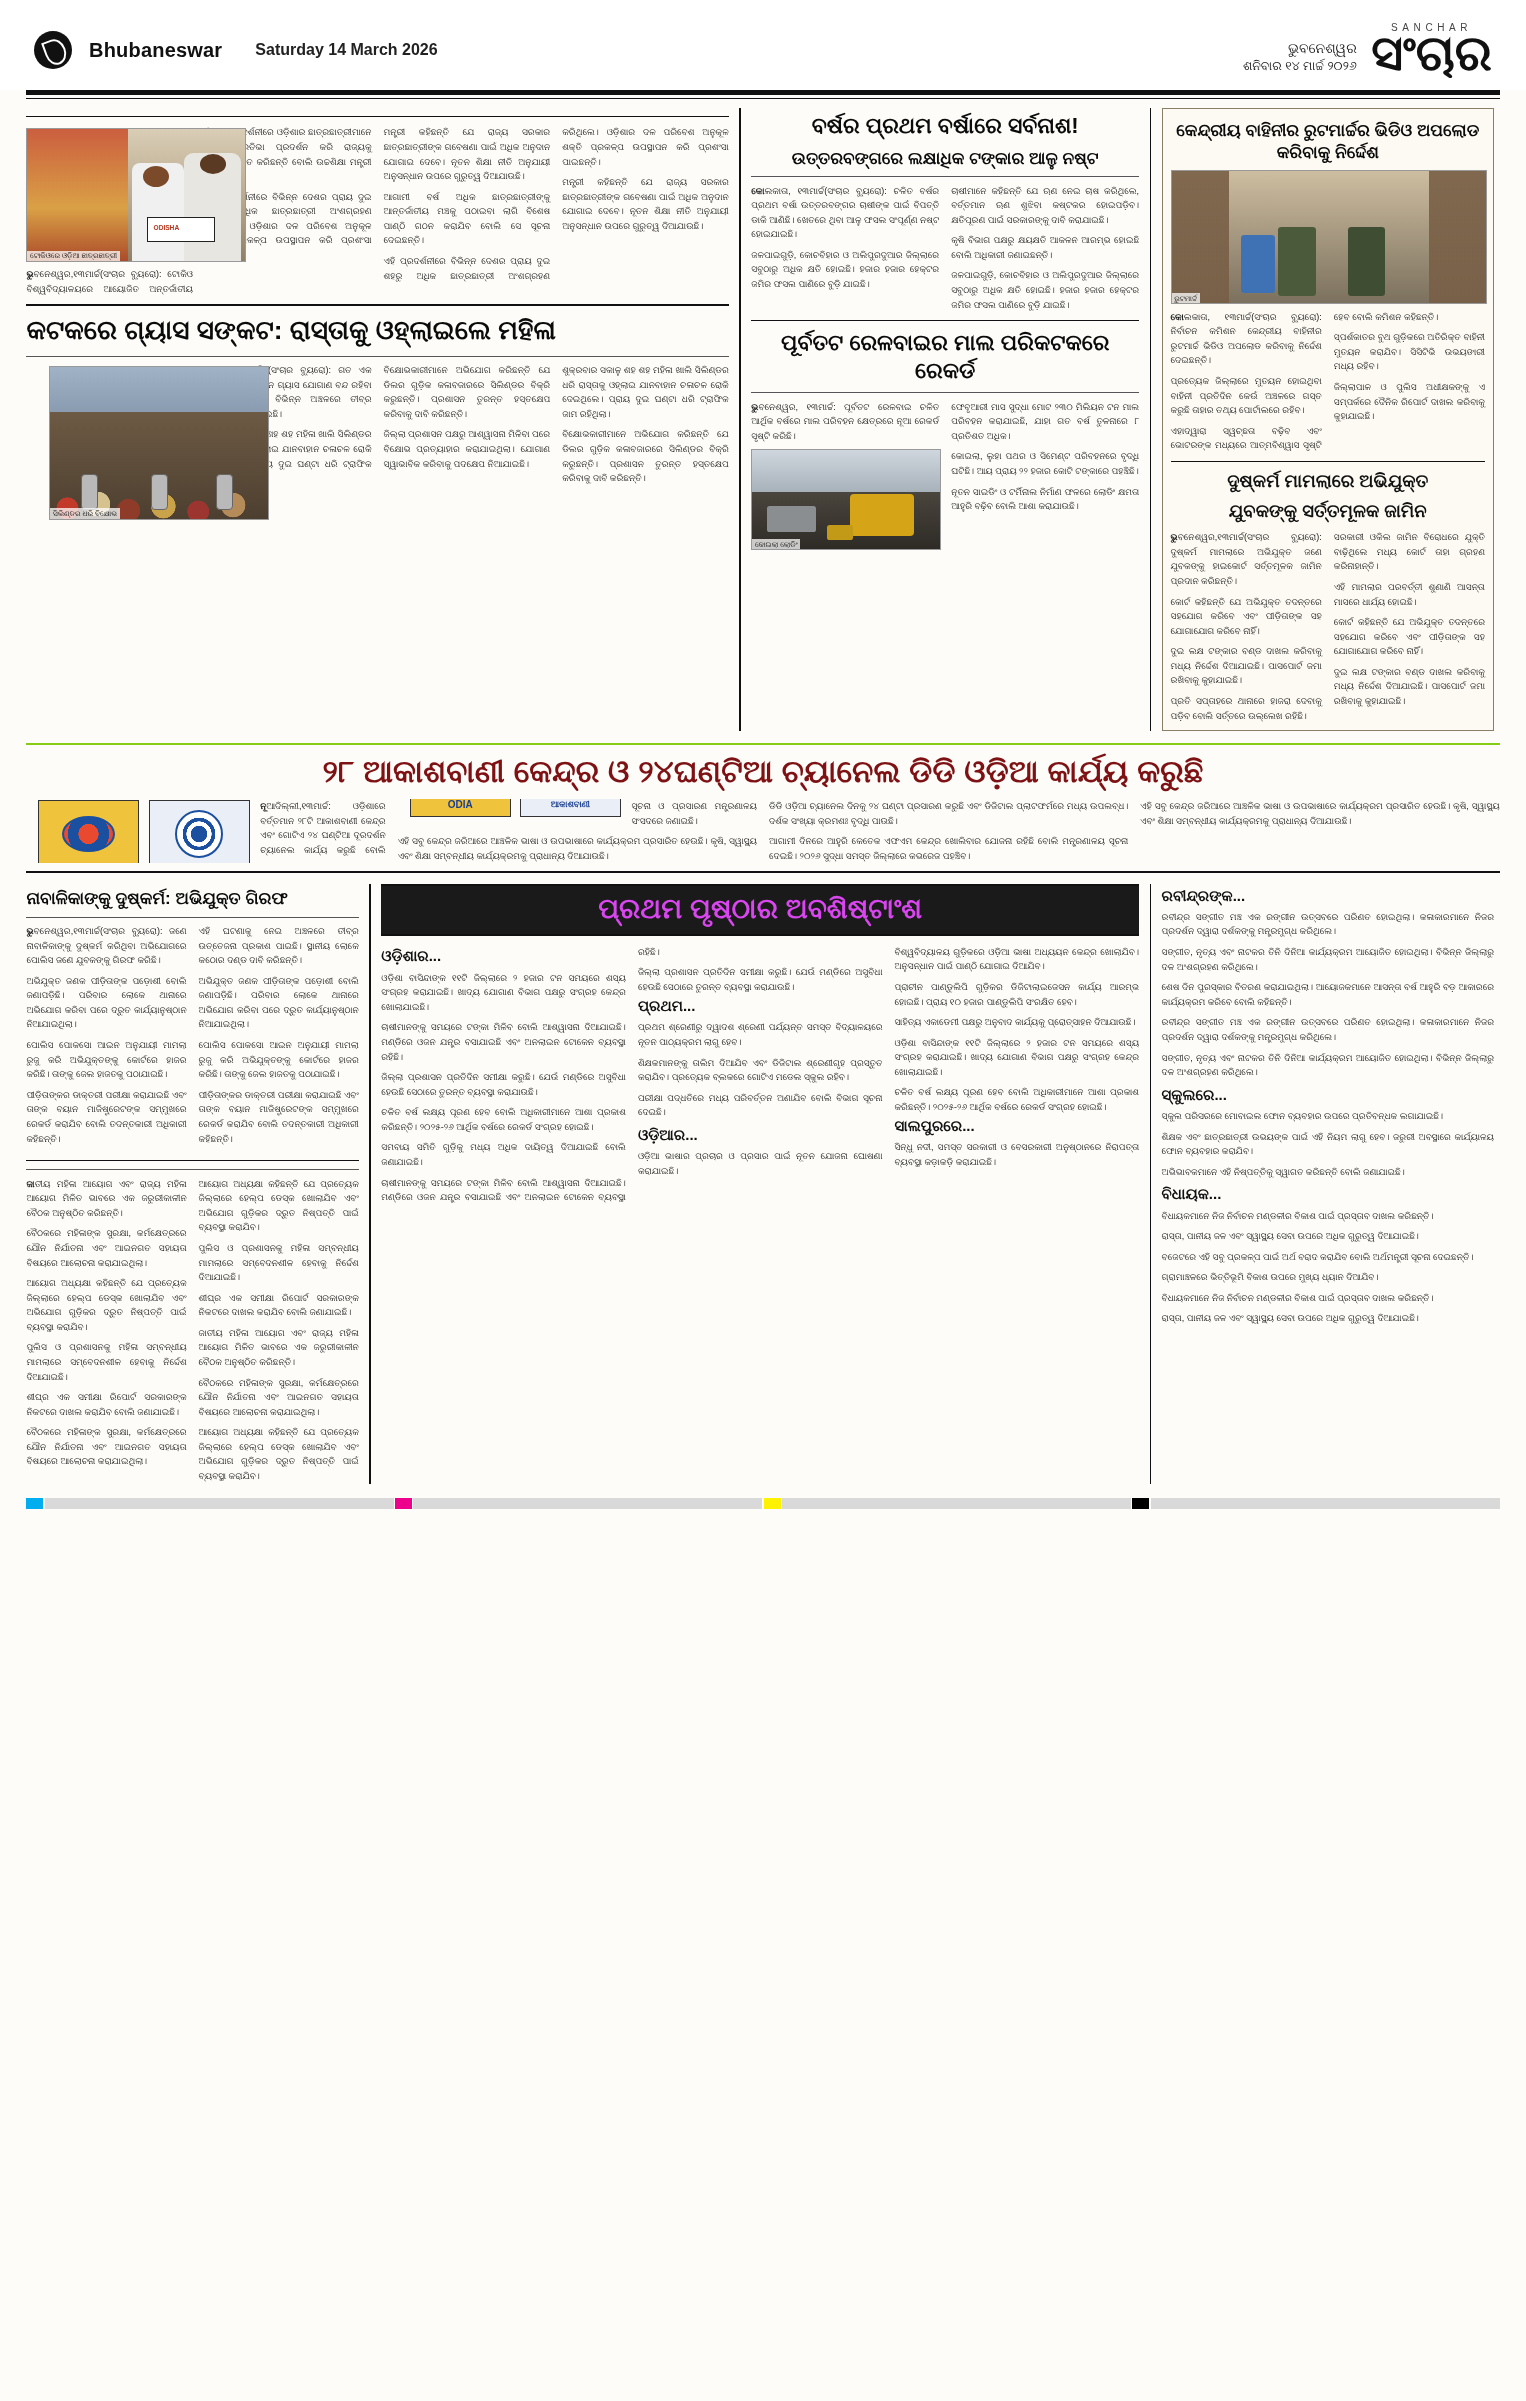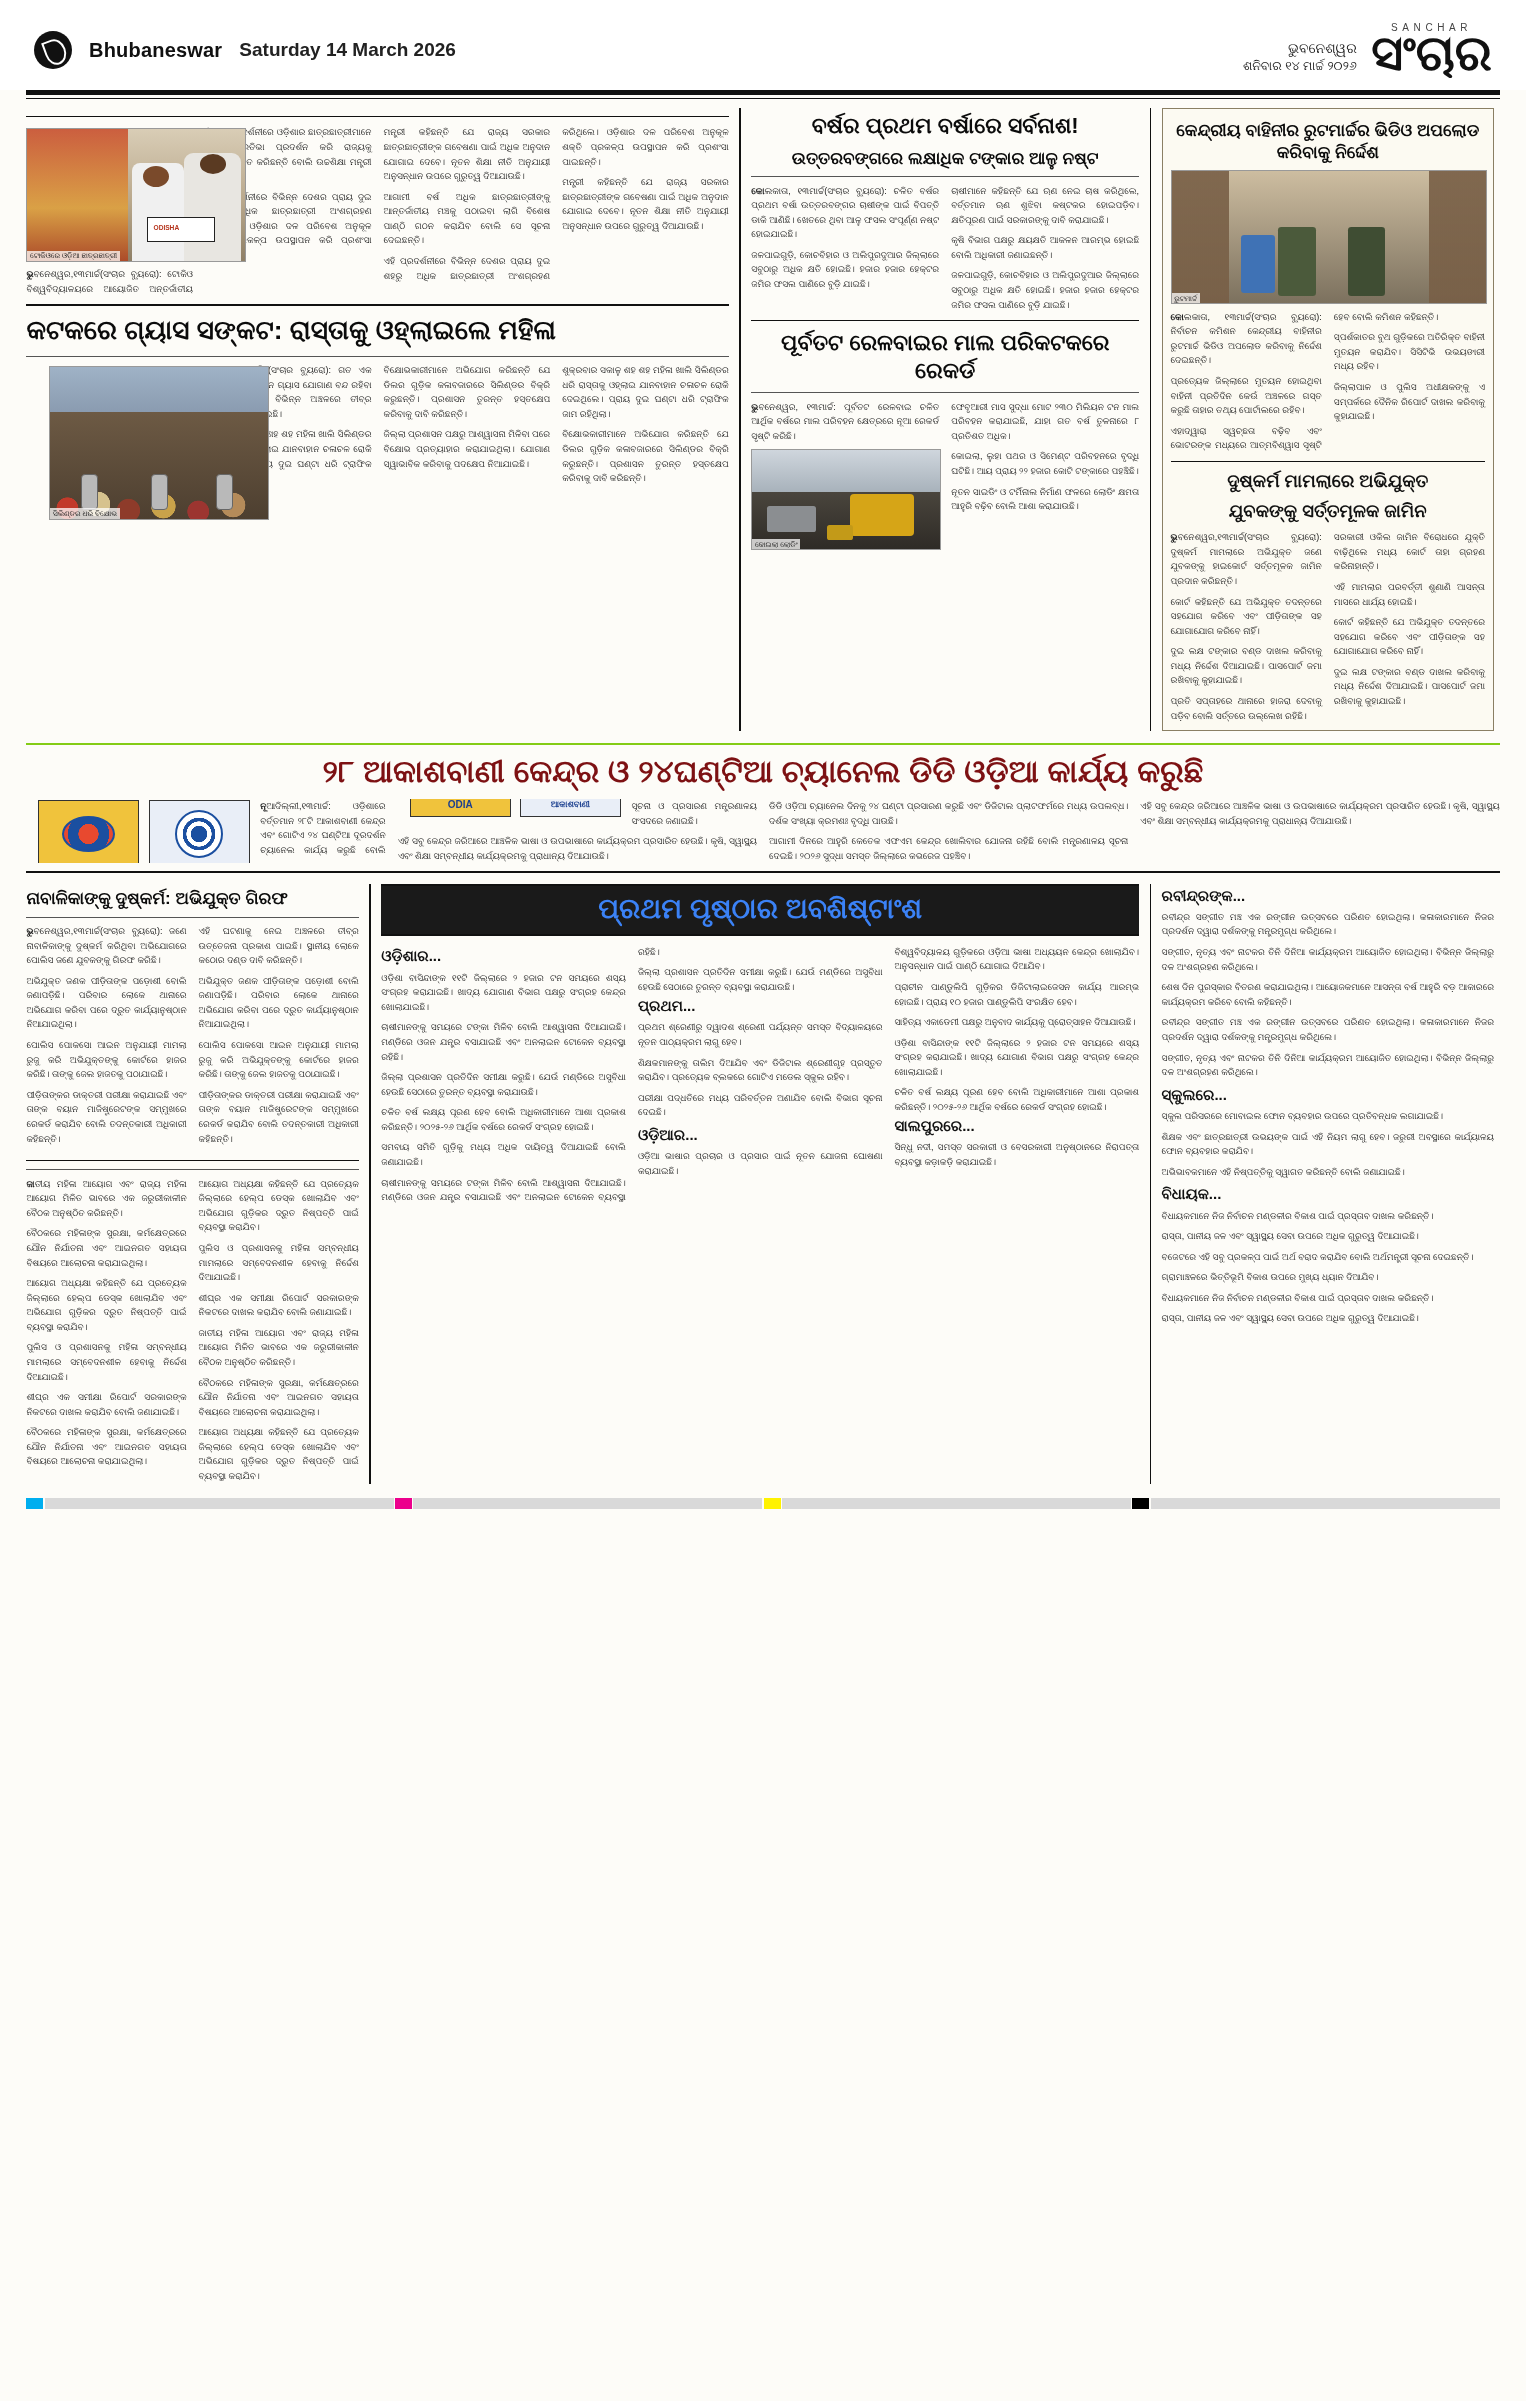--- a/index.html
+++ b/index.html
@@ -52,23 +52,24 @@
     border: 2.6px solid #fff;
     border-radius: 0 50% 50% 50%;
     transform: rotate(-20deg);
   }
   .mast-city {
     font-size: 20px;
     font-weight: bold;
     letter-spacing: 0.2px;
   }
   .mast-date {
-    font-size: 19px;
+    font-size: 16px;
     font-weight: bold;
     color: #222;
+    margin-left: 16px;
   }
   .mast-right {
     display: flex;
     align-items: flex-end;
     gap: 14.5px;
   }
   .mast-odia-block {
     text-align: right;
     line-height: 1.35;
     padding-bottom: 4px;
@@ -315,21 +316,21 @@
     border-bottom: 2.6px solid #111;
     background: #1a1a1a;
     color: #fff;
     text-align: center;
     padding: 6.6px 0 8px 0;
     margin-bottom: 9.2px;
   }
   .jump-banner .t {
     font-size: 28px;
     font-weight: bold;
-    color: #3b82f6;
+    color: #d946ef;
   }
   .jump-head {
     font-size: 15px;
     font-weight: bold;
     margin: 2.6px 0 5.3px 0;
   }
 
   .boxed {
     border: 1.3px solid #8a7f64;
     background: #fcfaf2;

